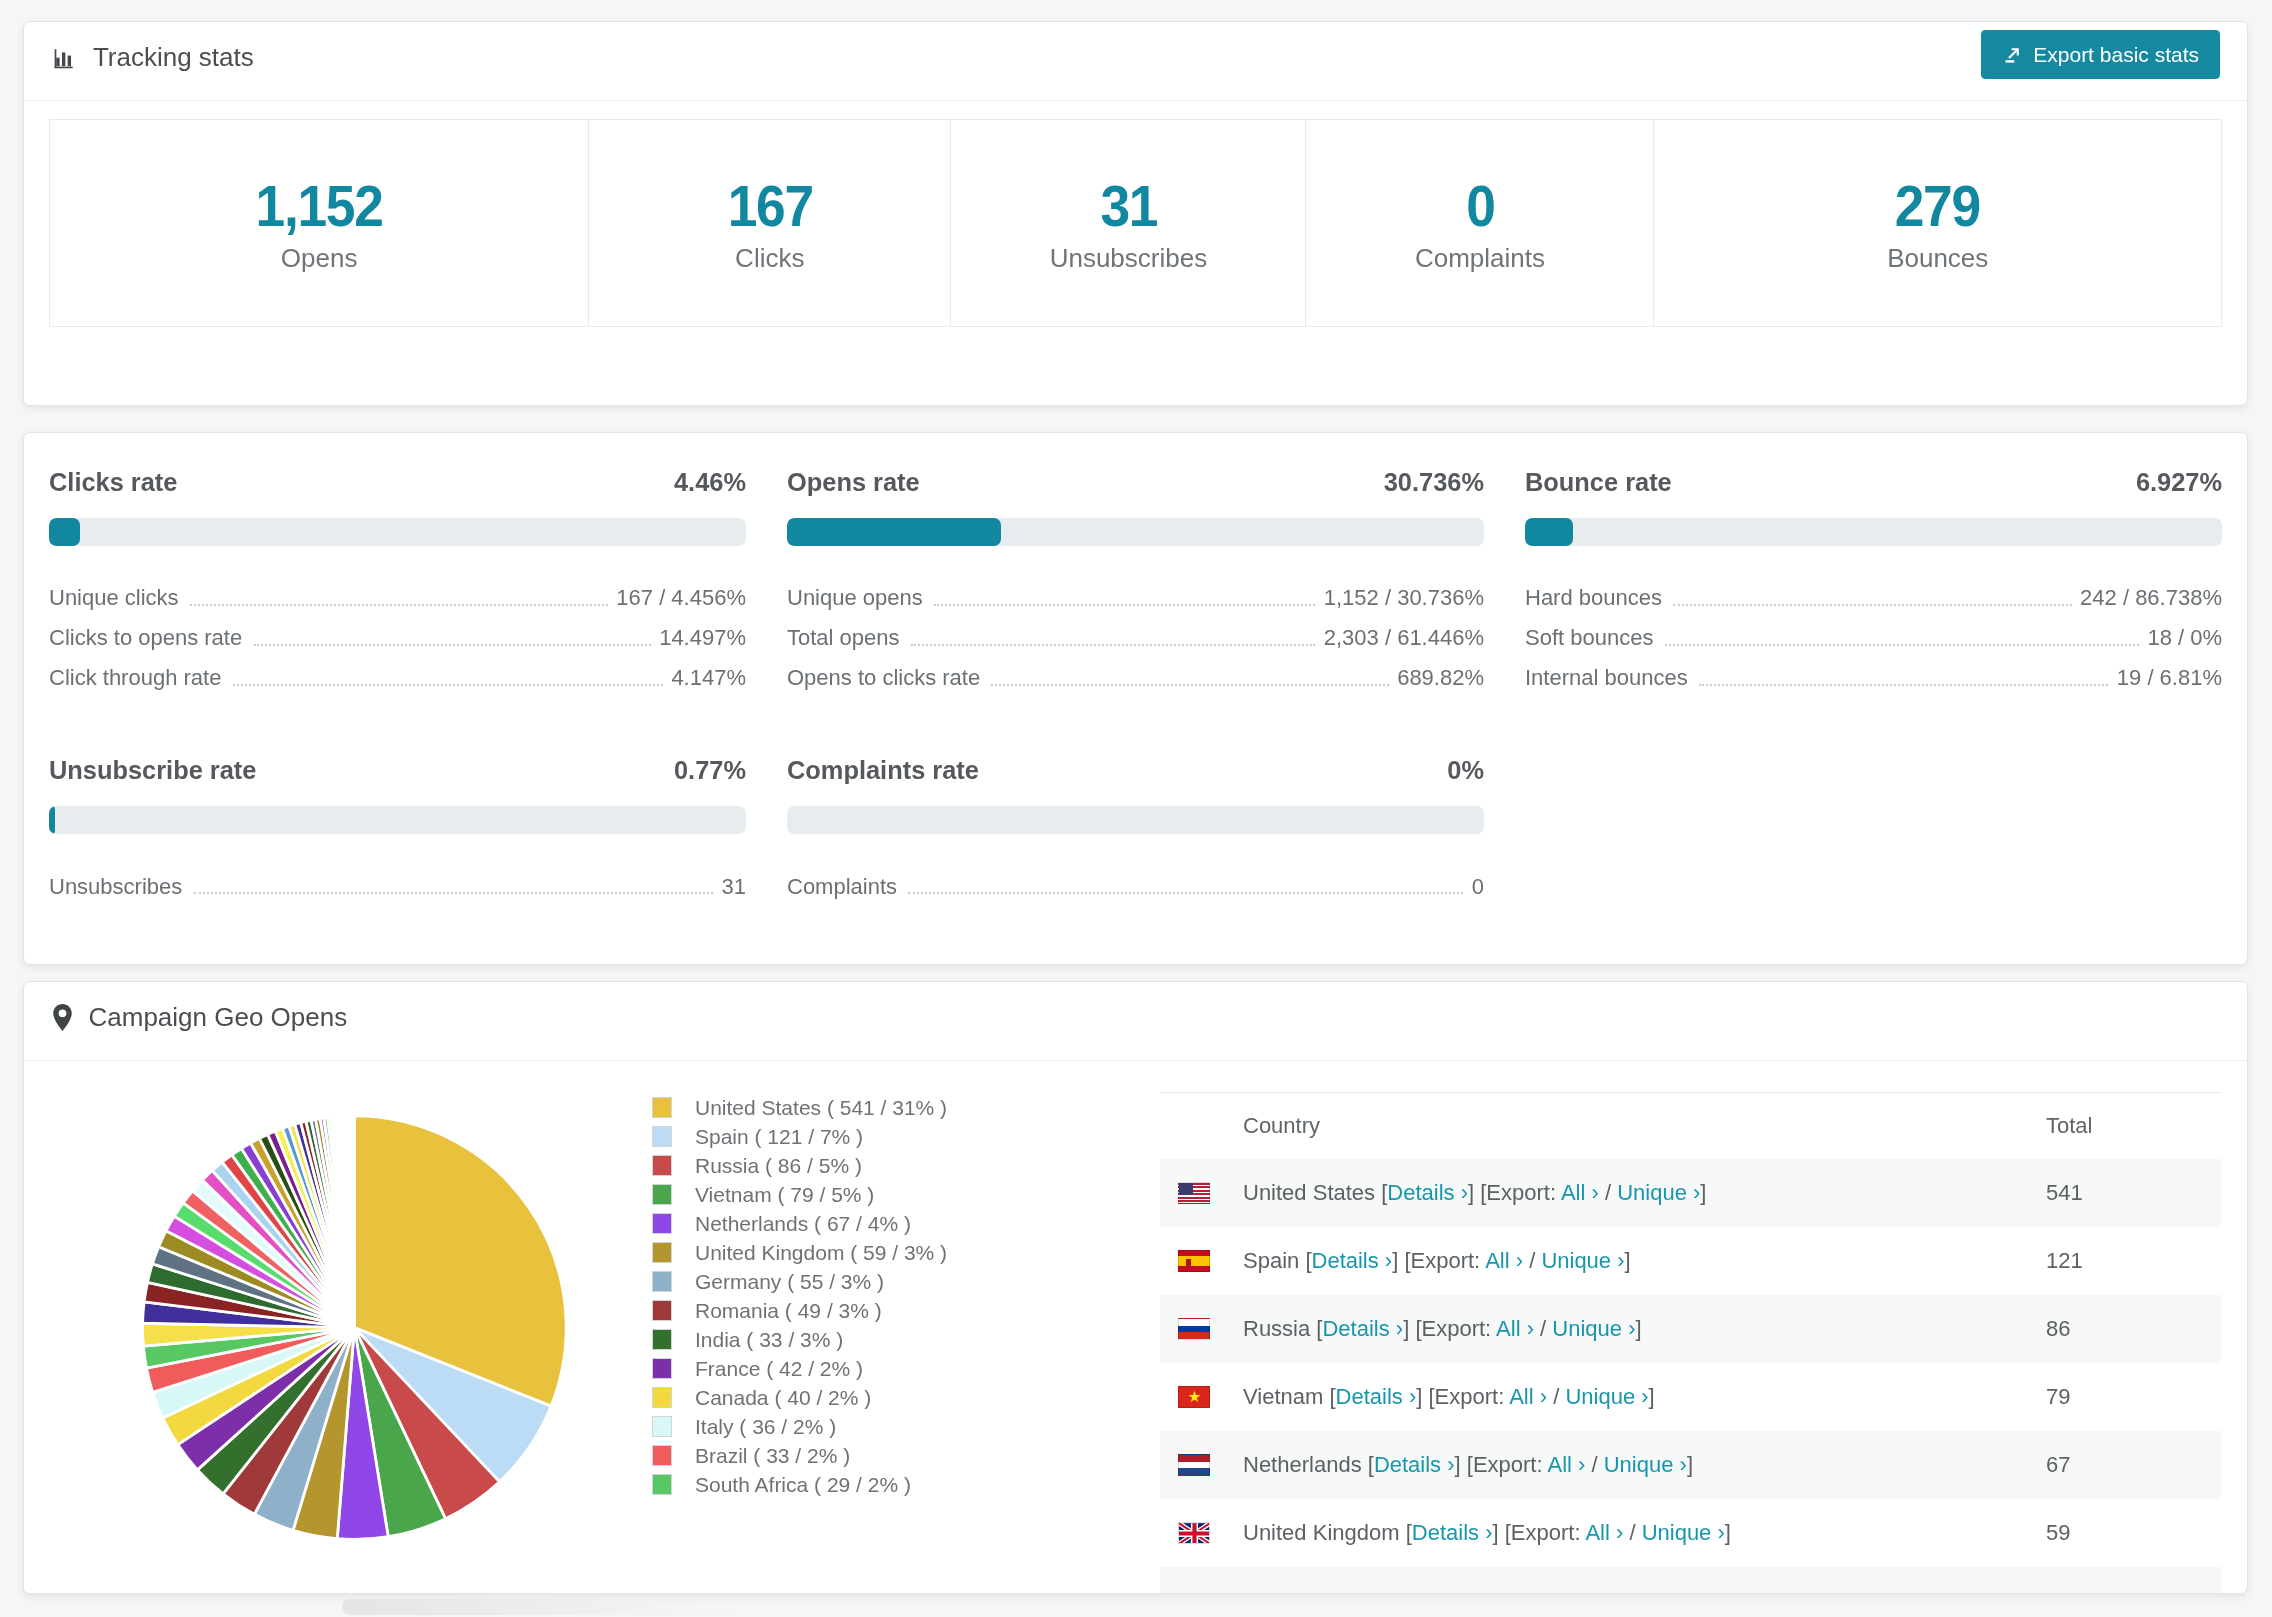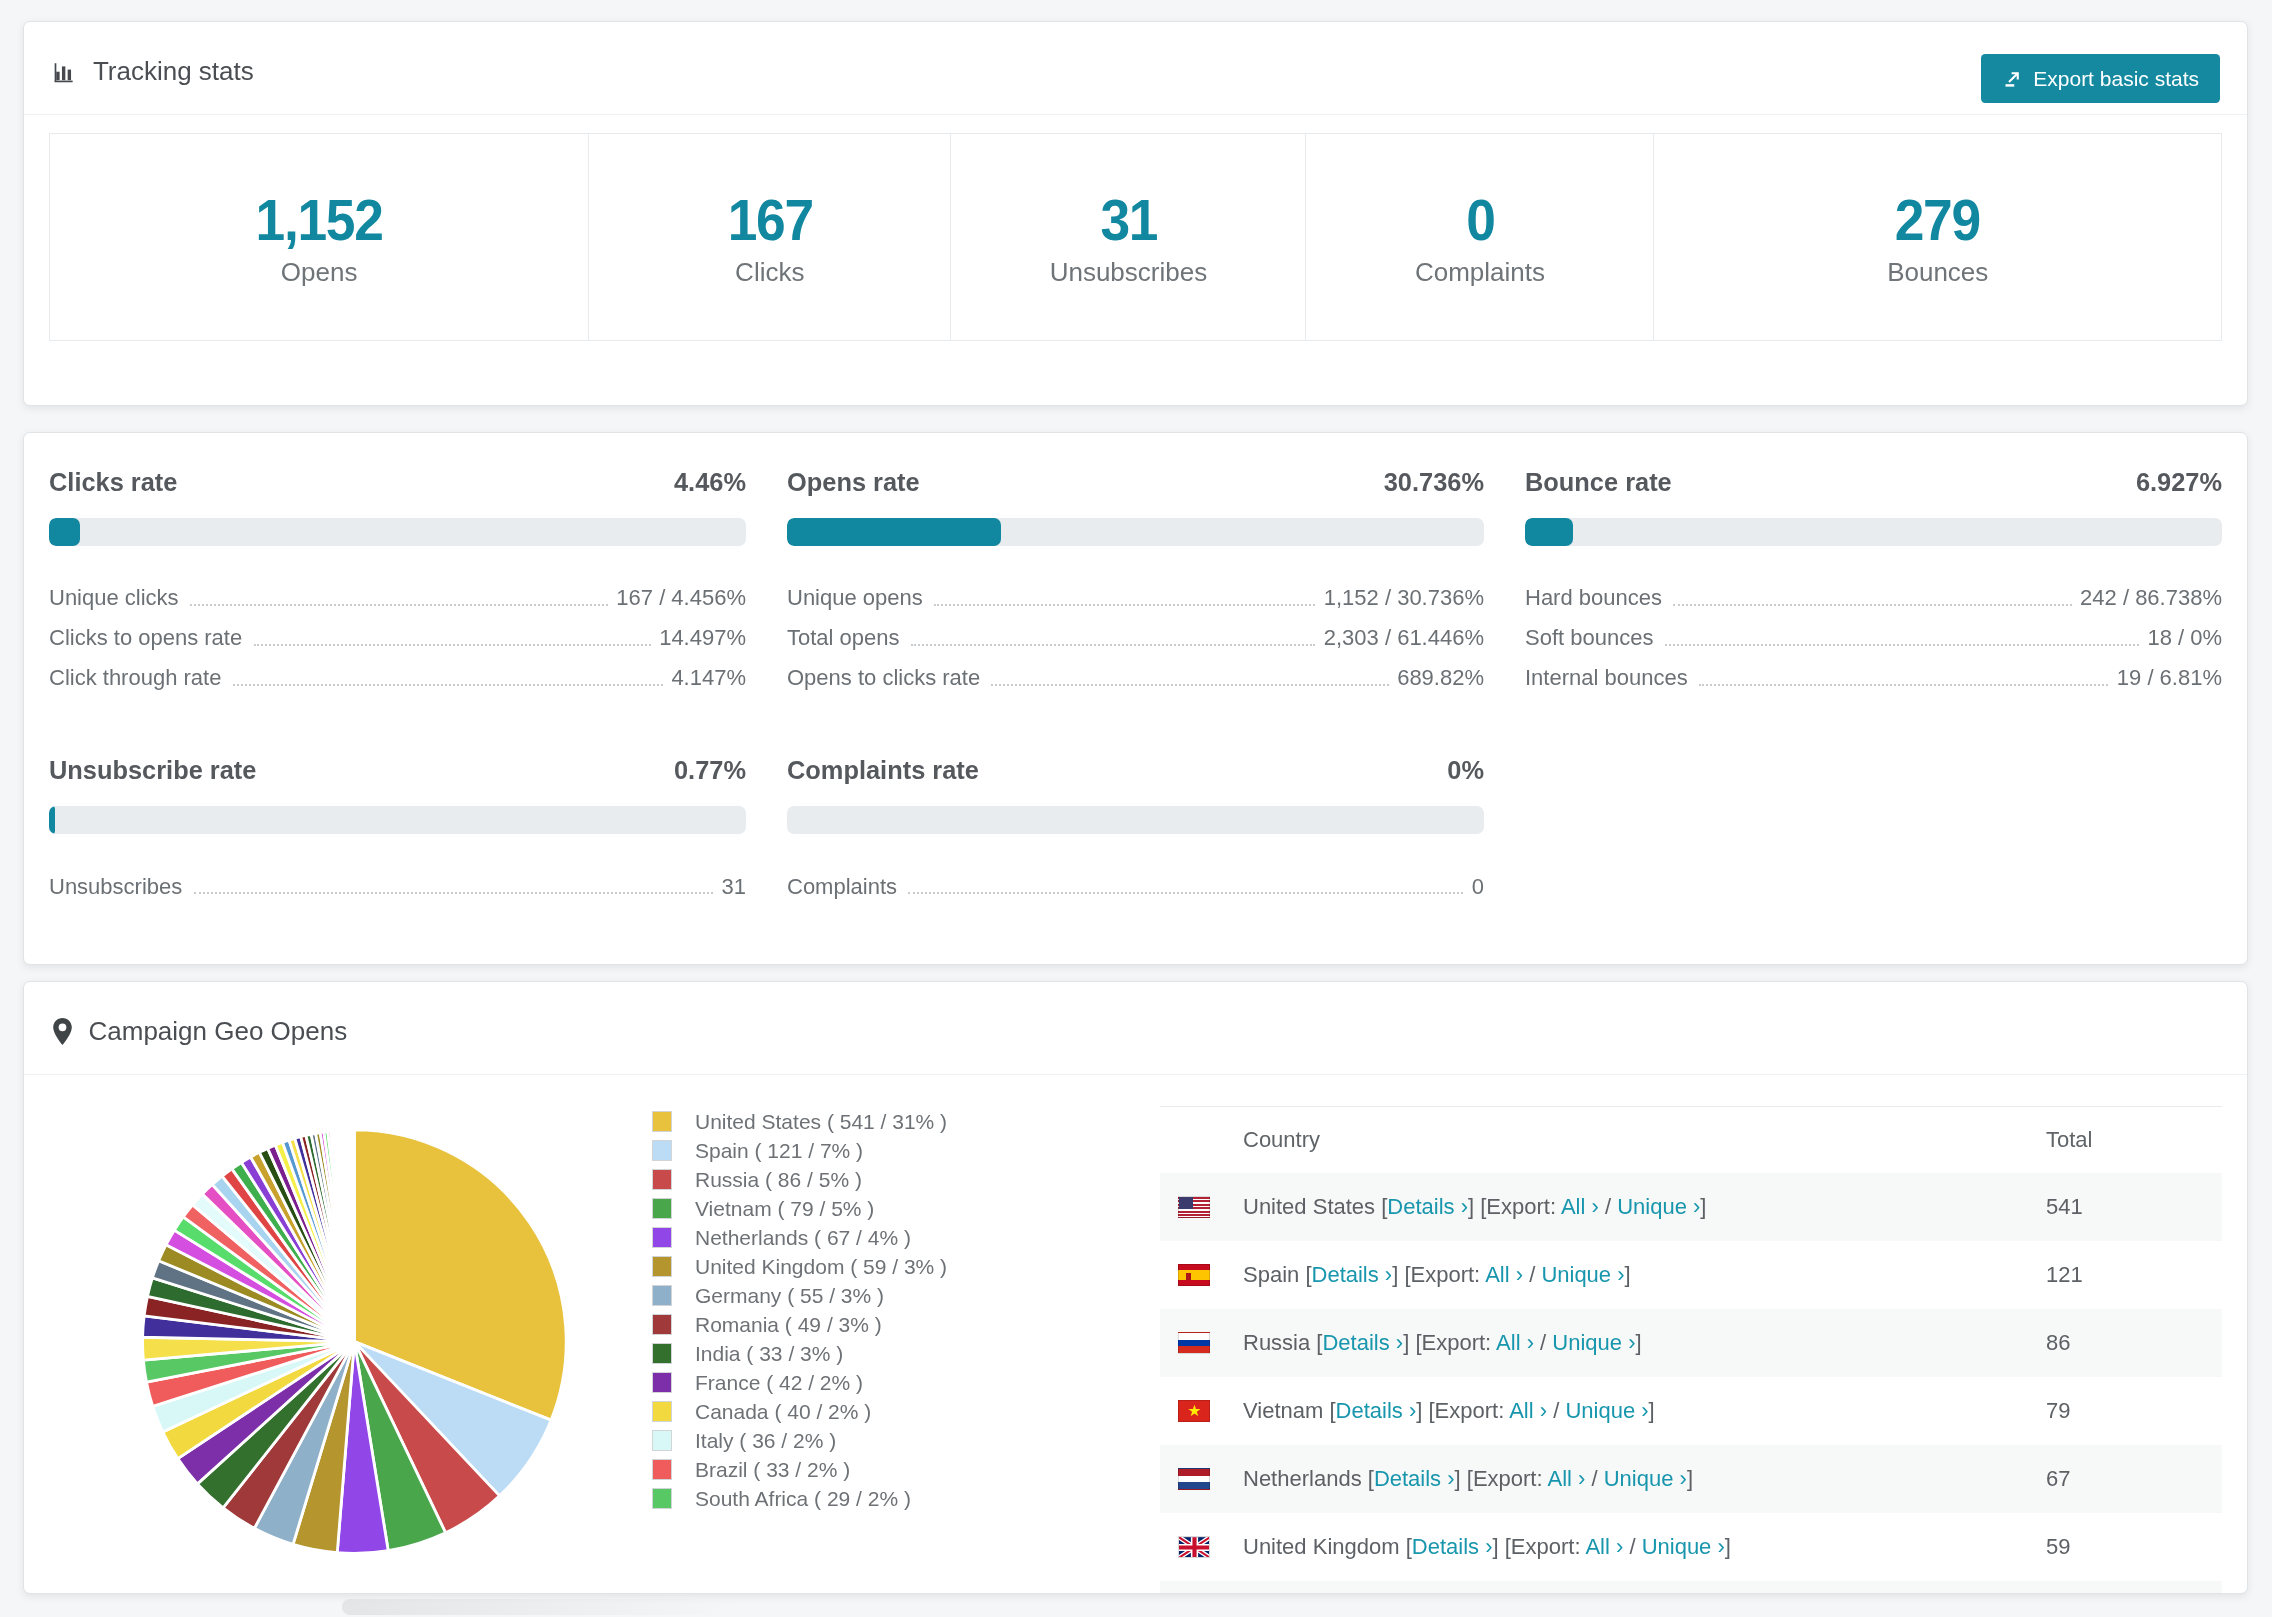--- a/index.html
+++ b/index.html
@@ -14,30 +14,30 @@
     border:0.7px solid #e0e4e7;border-radius:7px;
     box-shadow:0 2.8px 7px rgba(70,80,95,.10);
     box-sizing:border-box;
   }
   #card-tracking{top:21px;height:385px;}
   #card-rates{top:432px;height:533px;}
   #card-geo{top:981px;height:613px;overflow:hidden;}
 
   .card-header{
     display:flex;align-items:center;
-    padding:34px 27px 27px 28px;
+    padding:20px 27px 27px 28px;
     font-size:26px;color:#4a4e52;
     border-bottom:1.4px solid #f0f1f3;
     position:relative;
   }
   .hdr-icon{margin-right:15.5px;display:inline-flex;}
 
   
   .export-btn{
-    position:absolute;right:27px;top:32px;
+    position:absolute;right:27px;top:8px;
     display:inline-flex;align-items:center;gap:10px;
     background:#1489a0;color:#ffffff;border:none;border-radius:4.2px;
     padding:12.7px 21px;font-size:21px;cursor:pointer;
     font-family:inherit;
   }
 
   
   .stats-box{
     margin:18.4px 25px;height:206px;
     border:1.4px solid #e8ebed;border-radius:0;

